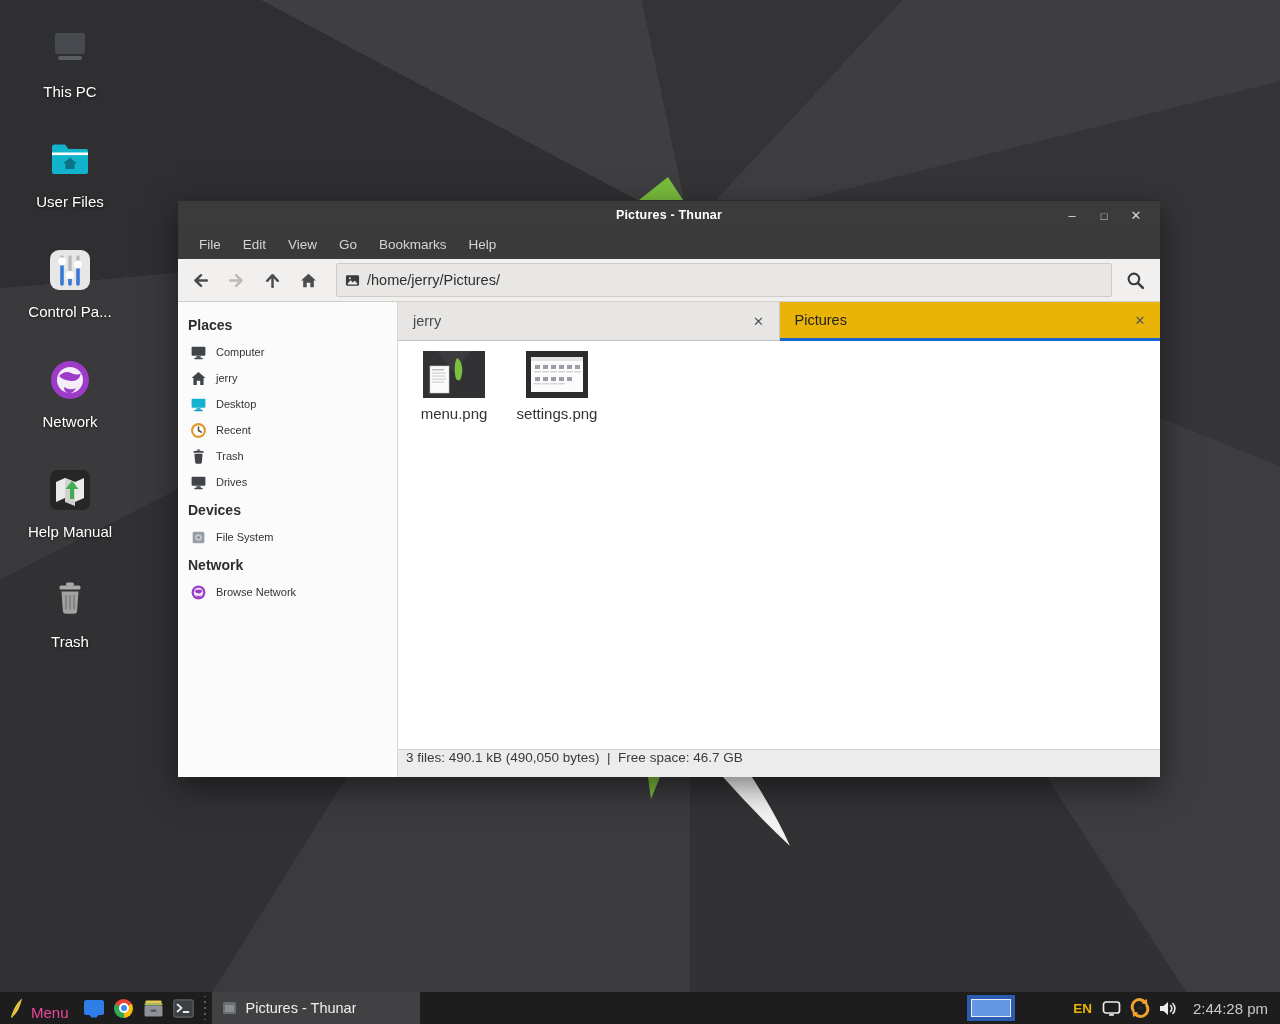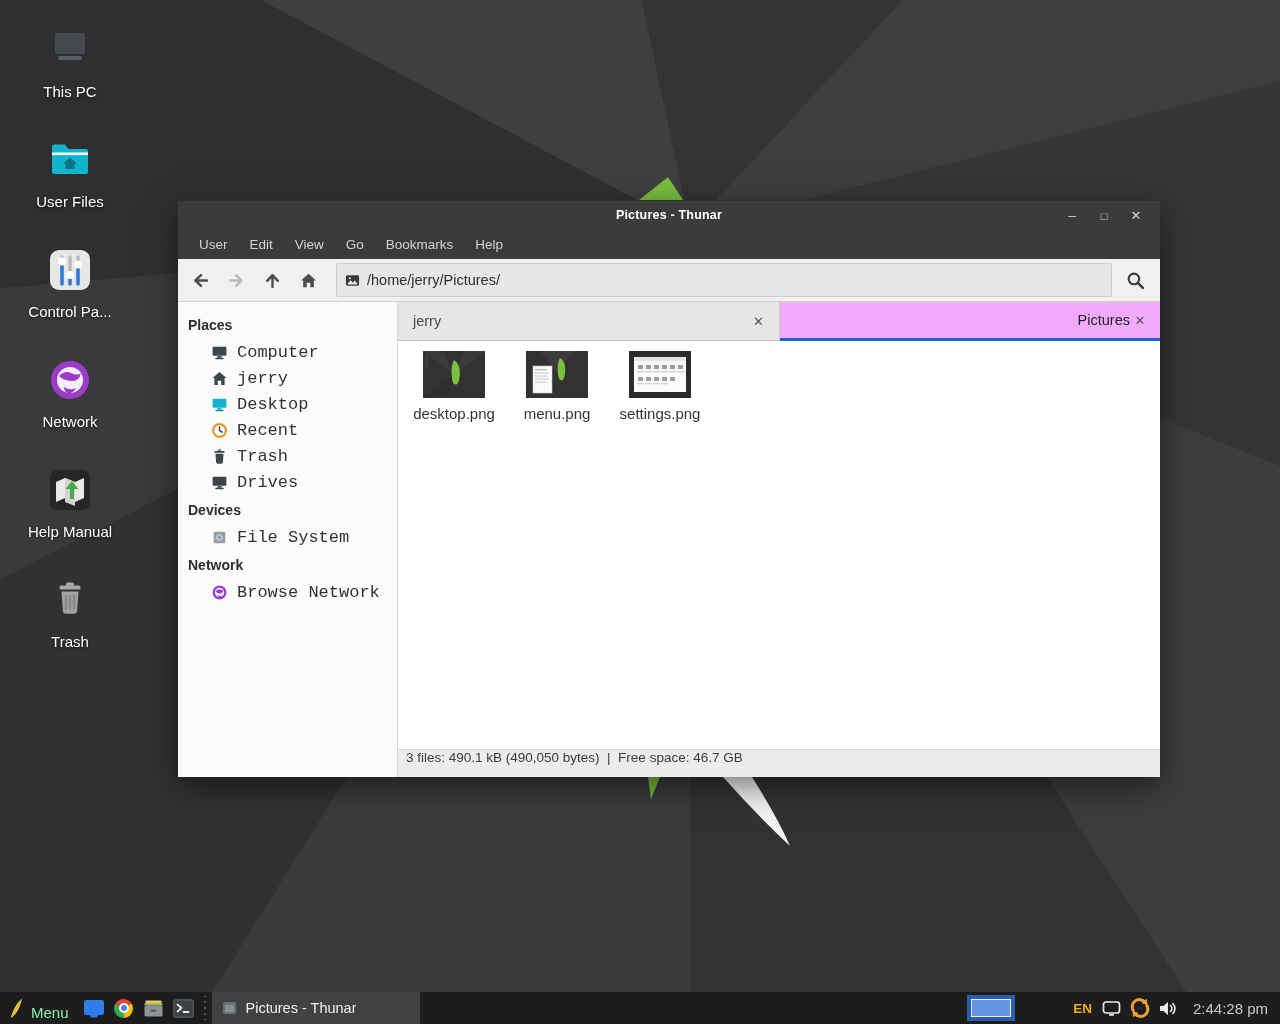--- a/index.html
+++ b/index.html
@@ -62,50 +62,50 @@
     margin-left:7px; }
   .search-btn { width:38px; height:34px; display:flex; align-items:center;
     justify-content:center; margin-left:4px; }
 
   .win-body { flex:1; display:flex; min-height:0; }
   .sidepane { width:220px; background:#fbfbfb; border-right:1px solid #dad8d6;
     padding-top:8px; overflow:hidden; }
   .side-header { font-size:14px; font-weight:bold; color:#2e2e2e;
     padding:7px 0 6px 10px; }
   .side-item { height:26px; display:flex; align-items:center;
-    padding-left:33px; font-size:17px; color:#333; cursor:default;font-family:Liberation Mono, monospace; }
+    padding-left:12px; font-size:11px; color:#333; cursor:default; }
   .side-item .si { width:17px; height:17px; margin-right:9px; flex:0 0 17px; }
 
   .main-pane { flex:1; display:flex; flex-direction:column; min-width:0; }
   .tabbar { height:39px; display:flex; background:#dedddd; flex:0 0 39px; }
   .tab { flex:1; display:flex; align-items:center; padding:0 10px 0 15px;
     font-size:14.5px; position:relative; cursor:default; }
   .tab.inactive { background:#e7e6e5; color:#4a4a4a;
     border-right:1px solid #c9c8c6; border-bottom:1px solid #c4c3c1; }
-  .tab.active { background:#f0abfc; color:#222; border-bottom:3px solid #1b66d1;text-align:right; }
+  .tab.active { background:#eab308; color:#222; border-bottom:3px solid #1b66d1; }
   .tab .tab-label { flex:1; }
   .tab-close { width:20px; height:20px; display:flex; align-items:center;
     justify-content:center; color:#555; font-size:13px; }
 
   .fileview { flex:1; background:#fff; padding:6px 0 0 6px; display:flex;
     align-items:flex-start; }
   .file-item { width:100px; display:flex; flex-direction:column;
     align-items:center; padding-top:4px; margin-right:3px; cursor:default; }
   .file-thumb { width:62px; height:47px; }
   .file-name { margin-top:7px; font-size:15px; color:#333; }
 
   .statusbar { height:28px; background:#ececec; border-top:1px solid #d4d4d4;
     display:flex; align-items:flex-start; padding-left:8px; flex:0 0 28px; }
   .statusbar span { font-size:13.5px; color:#3a3a3a; white-space:pre; }
 
   
   .taskbar { position:absolute; left:0; bottom:0; width:1280px; height:32px;
     background:#1d1d1e; display:flex; align-items:center; }
   .tb-menu { height:32px; display:flex; align-items:center; padding:0 10px 0 8px; }
-  .tb-menu .lbl { color:#86efac; font-size:15px; margin-left:8px;margin-top:8px; }
+  .tb-menu .lbl { color:#ec4899; font-size:15px; margin-left:8px;margin-top:8px; }
   .tb-launch { width:30px; height:32px; display:flex; align-items:center;
     justify-content:center; }
   .tb-sep { width:9px; height:24px; margin:0 2px;
     background:radial-gradient(circle, #5a5a5a 1px, transparent 1.2px);
     background-size:4px 6px; background-position:center; background-repeat:repeat-y; }
   .tb-task { height:32px; width:208px; background:#414143; display:flex;
     align-items:center; padding:0 10px; }
   .tb-task .lbl { color:#f0f0f0; font-size:14.5px; margin-left:9px;
     white-space:nowrap; overflow:hidden; }
   .tb-spring { flex:1; }
@@ -211,21 +211,21 @@
     <div class="titlebar">
       <div class="title">Pictures - Thunar</div>
       <div class="win-controls">
         <div class="win-btn">–</div>
         <div class="win-btn" style="font-size:11px;">□</div>
         <div class="win-btn">✕</div>
       </div>
     </div>
 
     <div class="menubar">
-      <div class="menu-item">User</div>
+      <div class="menu-item">File</div>
       <div class="menu-item">Edit</div>
       <div class="menu-item">View</div>
       <div class="menu-item">Go</div>
       <div class="menu-item">Bookmarks</div>
       <div class="menu-item">Help</div>
     </div>
 
     <div class="toolbar">
       <div class="tool-btn">
         <svg width="17" height="17" viewBox="0 0 16 16">
@@ -350,31 +350,20 @@
             <span class="tab-close">✕</span>
           </div>
           <div class="tab active">
             <span class="tab-label">Pictures</span>
             <span class="tab-close">✕</span>
           </div>
         </div>
 
         <div class="fileview">
 
-          <div class="file-item">
-            <svg class="file-thumb" viewBox="0 0 62 47">
-              <rect width="62" height="47" fill="#323234"></rect>
-              <polygon points="0,0 20,0 31,24" fill="#3b3b3d"></polygon>
-              <polygon points="42,0 62,0 31,24" fill="#3b3b3d"></polygon>
-              <polygon points="0,47 24,47 31,24" fill="#2e2e30"></polygon>
-              <path d="M31 9 c5.5 3 7.5 12.5 4.5 22 c-1.2 3.8-5.2 3.4-6-1 c-1.6-8.8-1-17 1.5-21 z" fill="#7abf3e"></path>
-              <rect x="2" y="4" width="3" height="14" fill="#3e3e40"></rect>
-            </svg>
-            <div class="file-name">desktop.png</div>
-          </div>
 
           <div class="file-item">
             <svg class="file-thumb" viewBox="0 0 62 47">
               <rect width="62" height="47" fill="#323234"></rect>
               <polygon points="14,0 48,0 31,22" fill="#3b3b3d"></polygon>
               <path d="M34 7 c5 2.8 6.8 11.5 4 20 c-1.1 3.5-4.8 3.1-5.5-.9 c-1.4-8-.9-15.4 1.5-19.1 z" fill="#7abf3e"></path>
               <rect x="7" y="15" width="19" height="27" fill="#fbfbfb" stroke="#c8c8c8" stroke-width=".6"></rect>
               <rect x="9" y="18" width="12" height="1.4" fill="#b9b9b9"></rect>
               <rect x="9" y="21.5" width="14" height="1.2" fill="#cfcfcf"></rect>
               <rect x="9" y="24.5" width="13" height="1.2" fill="#cfcfcf"></rect>

